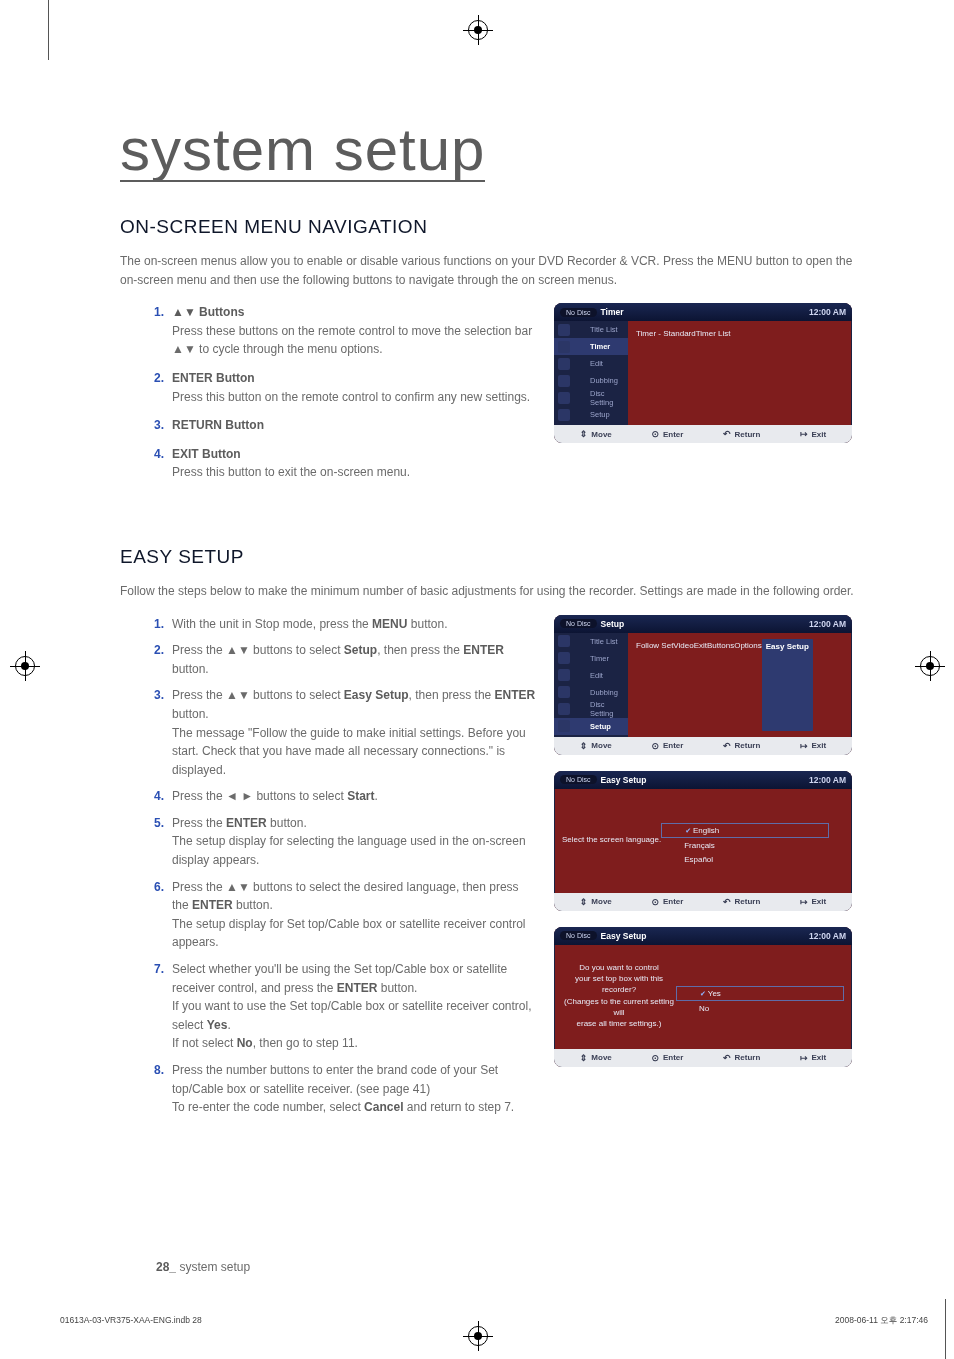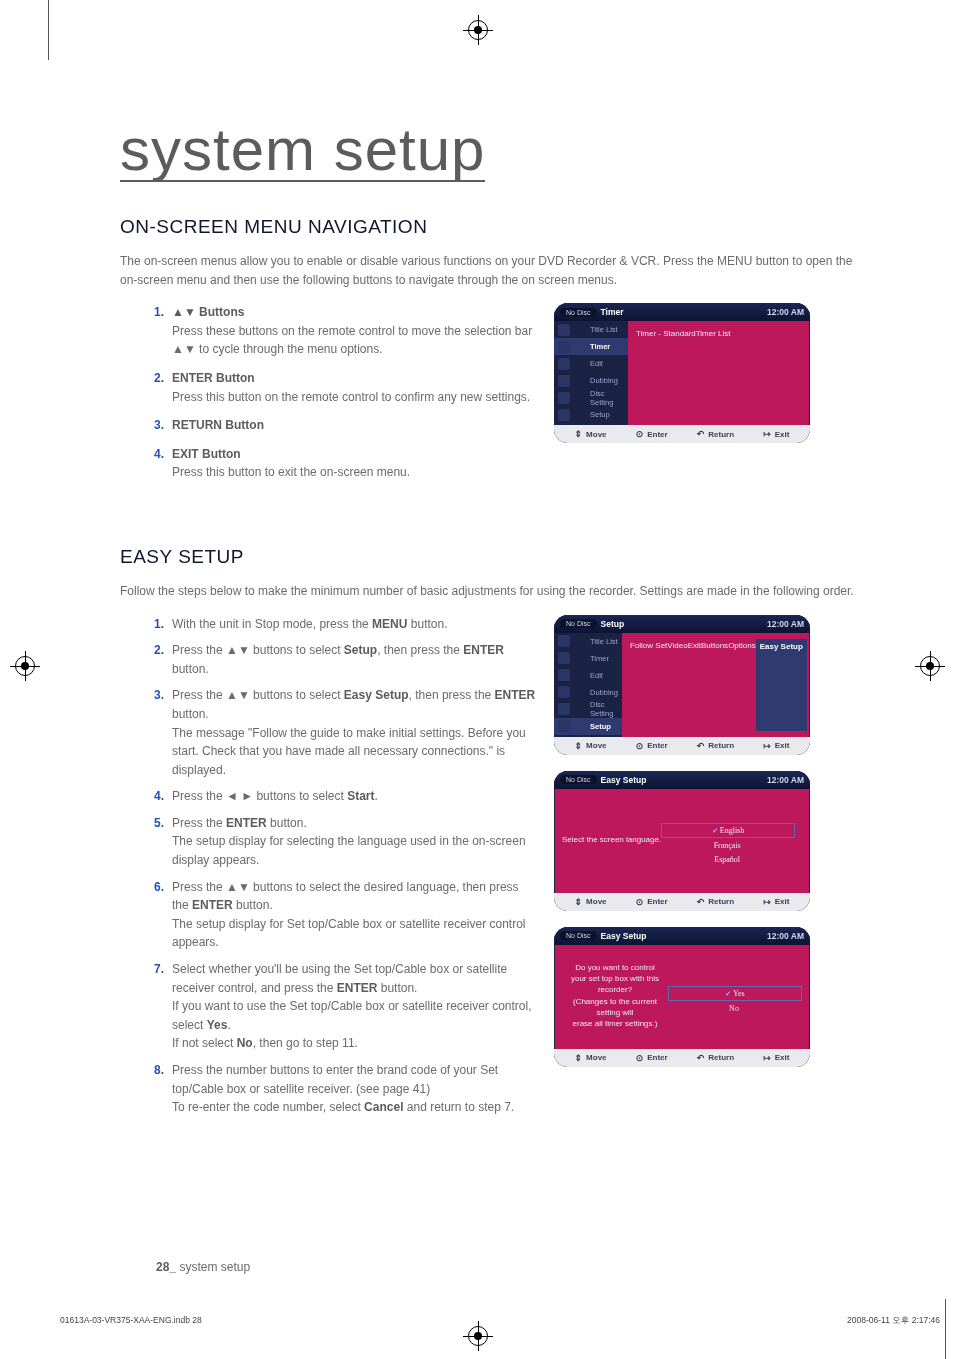--- a/index.html
+++ b/index.html
@@ -146,23 +146,23 @@
     content: counter(step) ".";
     position: absolute;
     left: 0;
     color: #2a4fb3;
     font-weight: bold;
   }
   ol.steplist b { color:#5c5c5c; font-weight:bold; }
 
   
   .osd {
-    width: 256px;
-    background: #be185d;
-    border-radius: 14px;
+    width: 298px;
+    background: #7f1d1d;
+    border-radius: 8px;
     color: #d8dbe6;
     font-size: 9px;
     margin-bottom: 16px;
     box-shadow: 0 0 0 1px #1b2344 inset;
     overflow: hidden;
   }
   .osd .titlebar {
     display: flex;
     align-items: center;
     height: 18px;
@@ -242,26 +242,25 @@
     text-align:center;
   }
   .osd .content .prompt {
     font-size:8px;
     color:#e7eaf6;
     margin-bottom:10px;
     line-height:1.4;
   }
   .osd .content .opt {
     width: 120px;
-    text-align:center;
+    text-align:left;
     font-size:8px;
-    padding:2px 6px;
+    padding:2px 23px;
     margin:1px 0;
     color:#e7eaf6;
-    font-family:Liberation Serif, serif;
   }
   .osd .content .opt.sel {
     border:1px solid #5f6ca8;
   }
   .osd .content .opt .chk::before {
     content:"✔ ";
     color:#8fb4ff;
     font-size:7px;
   }
   .osd .footer {
@@ -283,21 +282,21 @@
     left:120px;
     bottom:85px;
     font-size:12px;
     color:#6b6b6b;
     margin-left:36px;
   }
   .page-footer b { color:#5c5c5c; }
 
   .print-line {
     position:absolute;
-    left:60px; right:14px; bottom:32px;
+    left:60px; right:26px; bottom:32px;
     display:flex;
     justify-content:space-between;
     font-size:8.5px;
     color:#444;
   }
 </style>
 </head>
 <body>
 
 <div class="page">

